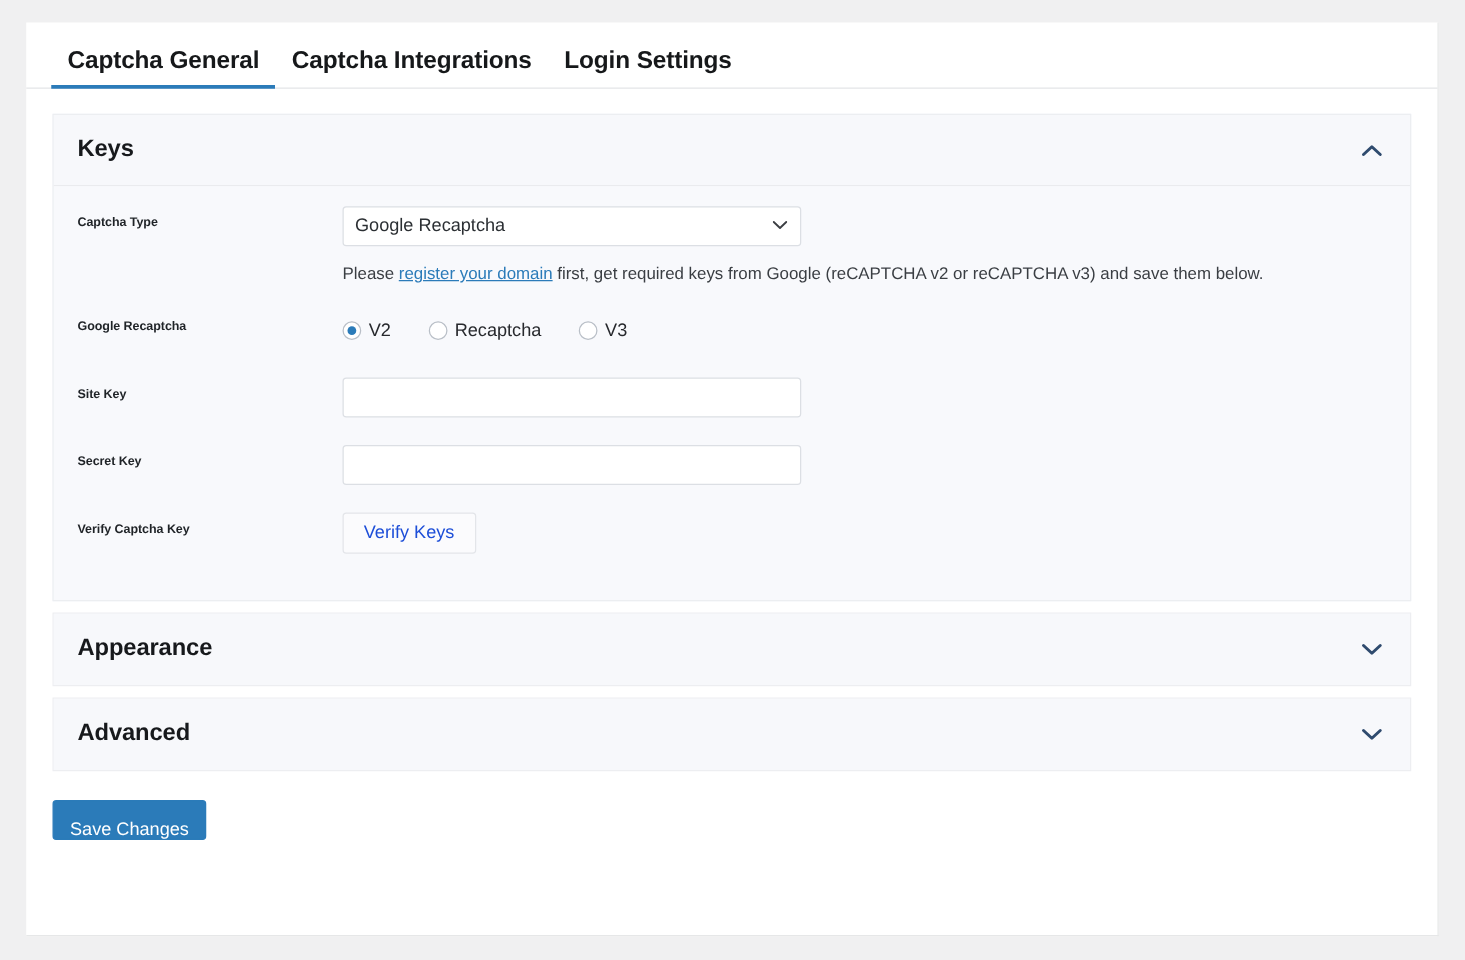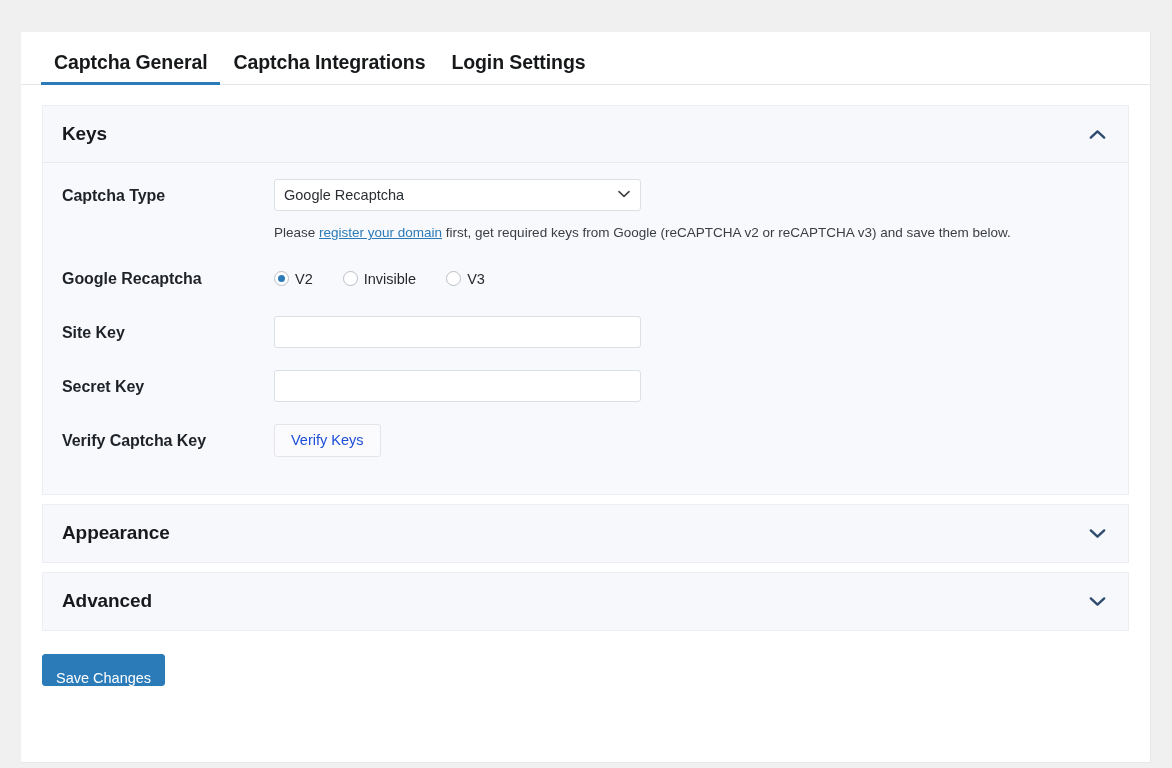--- a/index.html
+++ b/index.html
@@ -12,21 +12,21 @@
     height: 768px;
     background: #f0f0f1;
     font-family: "Liberation Sans", sans-serif;
     -webkit-font-smoothing: antialiased;
     overflow: hidden;
   }
 
   .app-card {
     position: absolute;
     left: 21px;
-    top: 32px;
+    top: 18px;
     width: 1130px;
     height: 731px;
     background: #ffffff;
     border: 1px solid #e6e7e8;
     border-top: none;
     border-left: none;
   }
 
   
   .tab-bar {
@@ -107,21 +107,21 @@
   
   .row {
     display: flex;
     align-items: flex-start;
     padding: 0 19px;
     min-height: 42px;
   }
   .row-label {
     width: 212px;
     flex: 0 0 212px;
-    font-size: 16px;
+    font-size: 10px;
     font-weight: bold;
     color: #1f2327;
     padding-top: 10px;
     letter-spacing: -0.05px;
   }
   .row-field { flex: 1 1 auto; padding-top: 2px; }
 
   select.type-select {
     width: 367px;
     height: 32px;
@@ -286,21 +286,21 @@
         <div class="row">
           <div class="row-label">Google Recaptcha</div>
           <div class="row-field">
             <div class="radios">
               <label class="radio-item checked">
                 <span class="radio-dot"></span>
                 <span class="radio-label">V2</span>
               </label>
               <label class="radio-item">
                 <span class="radio-dot"></span>
-                <span class="radio-label">Invisible</span>
+                <span class="radio-label">Recaptcha</span>
               </label>
               <label class="radio-item">
                 <span class="radio-dot"></span>
                 <span class="radio-label">V3</span>
               </label>
             </div>
           </div>
         </div>
 
         <div class="spacer-4"></div>

